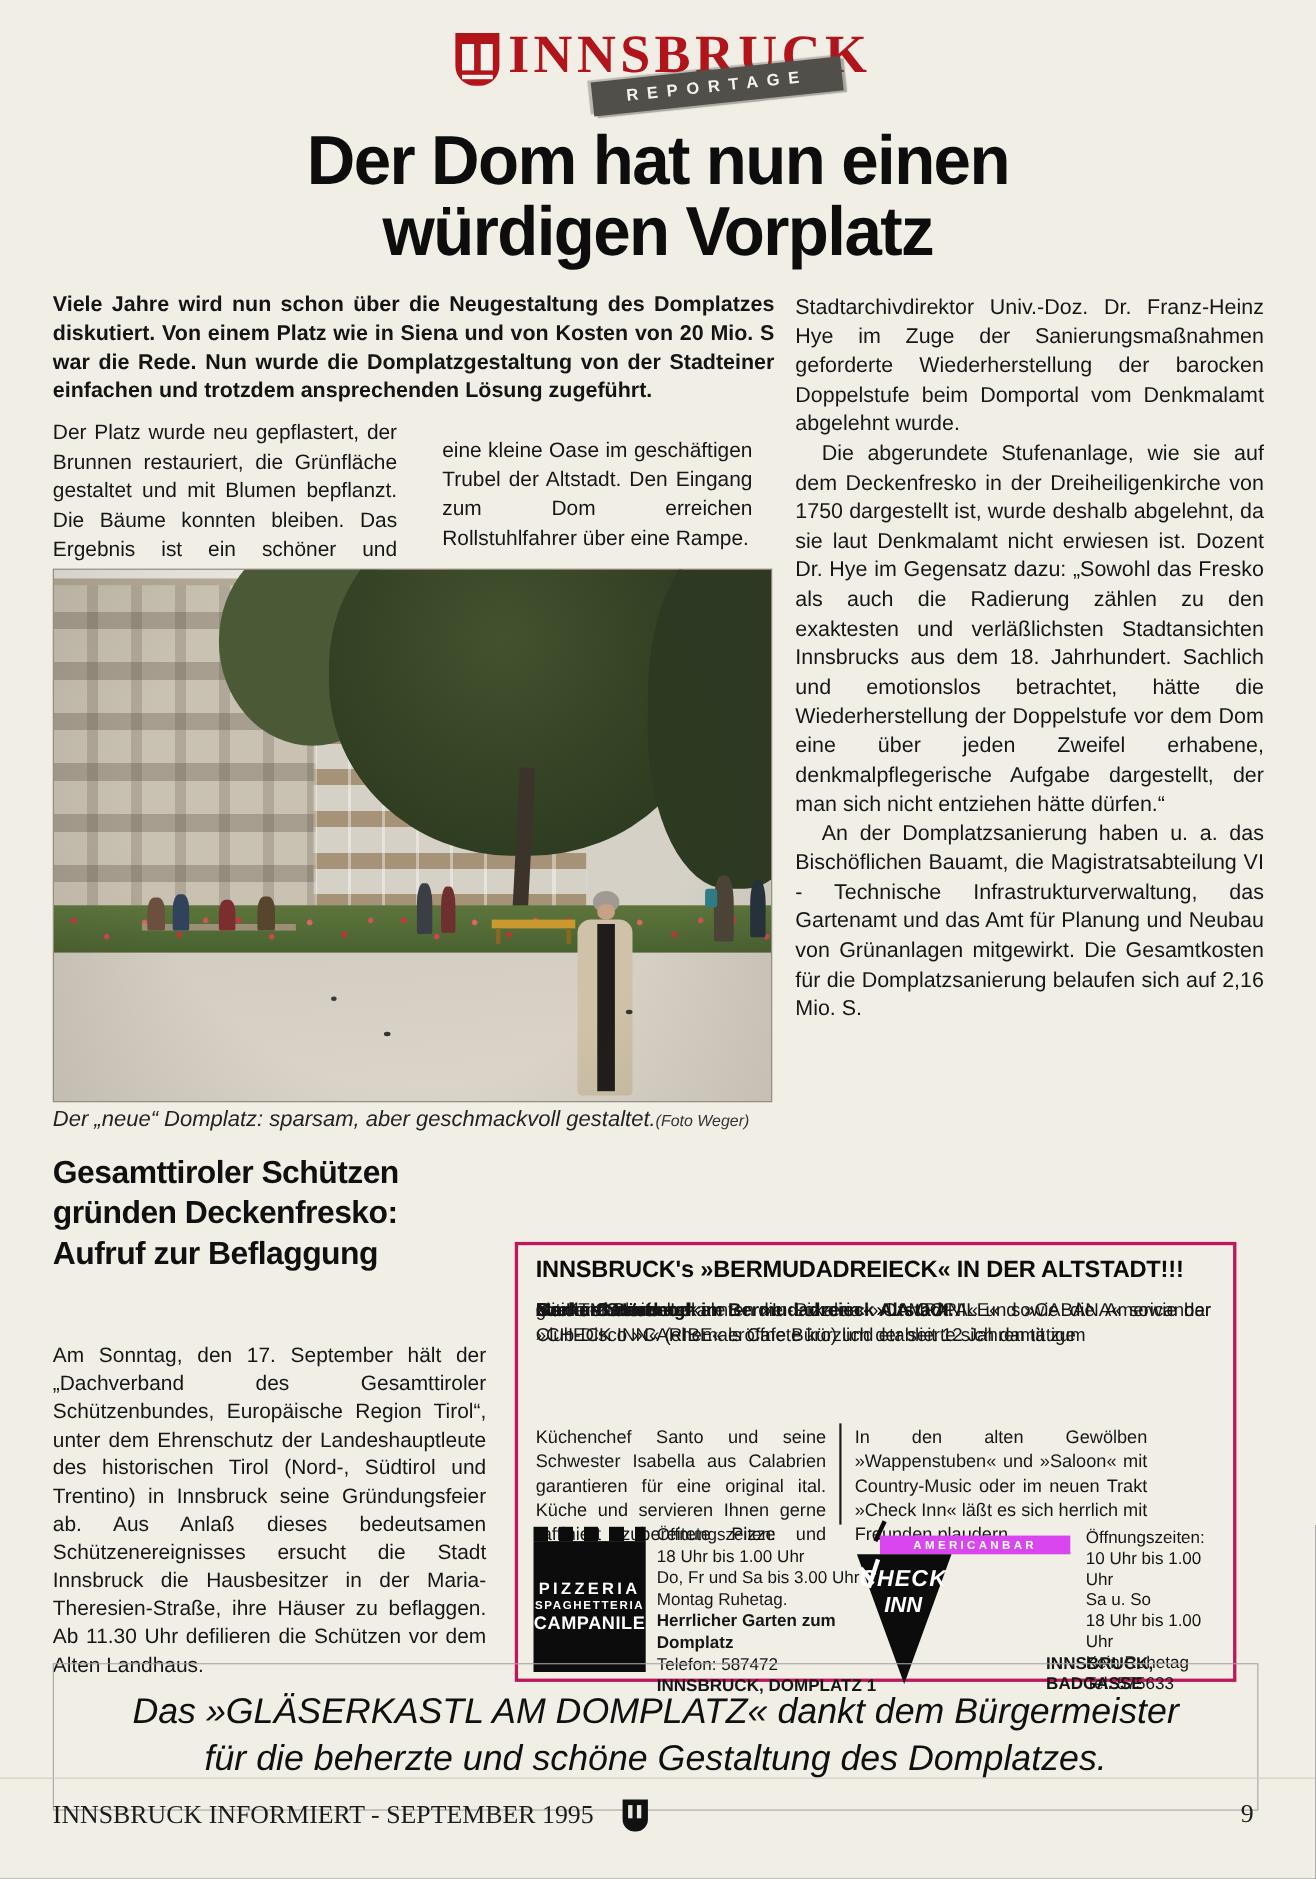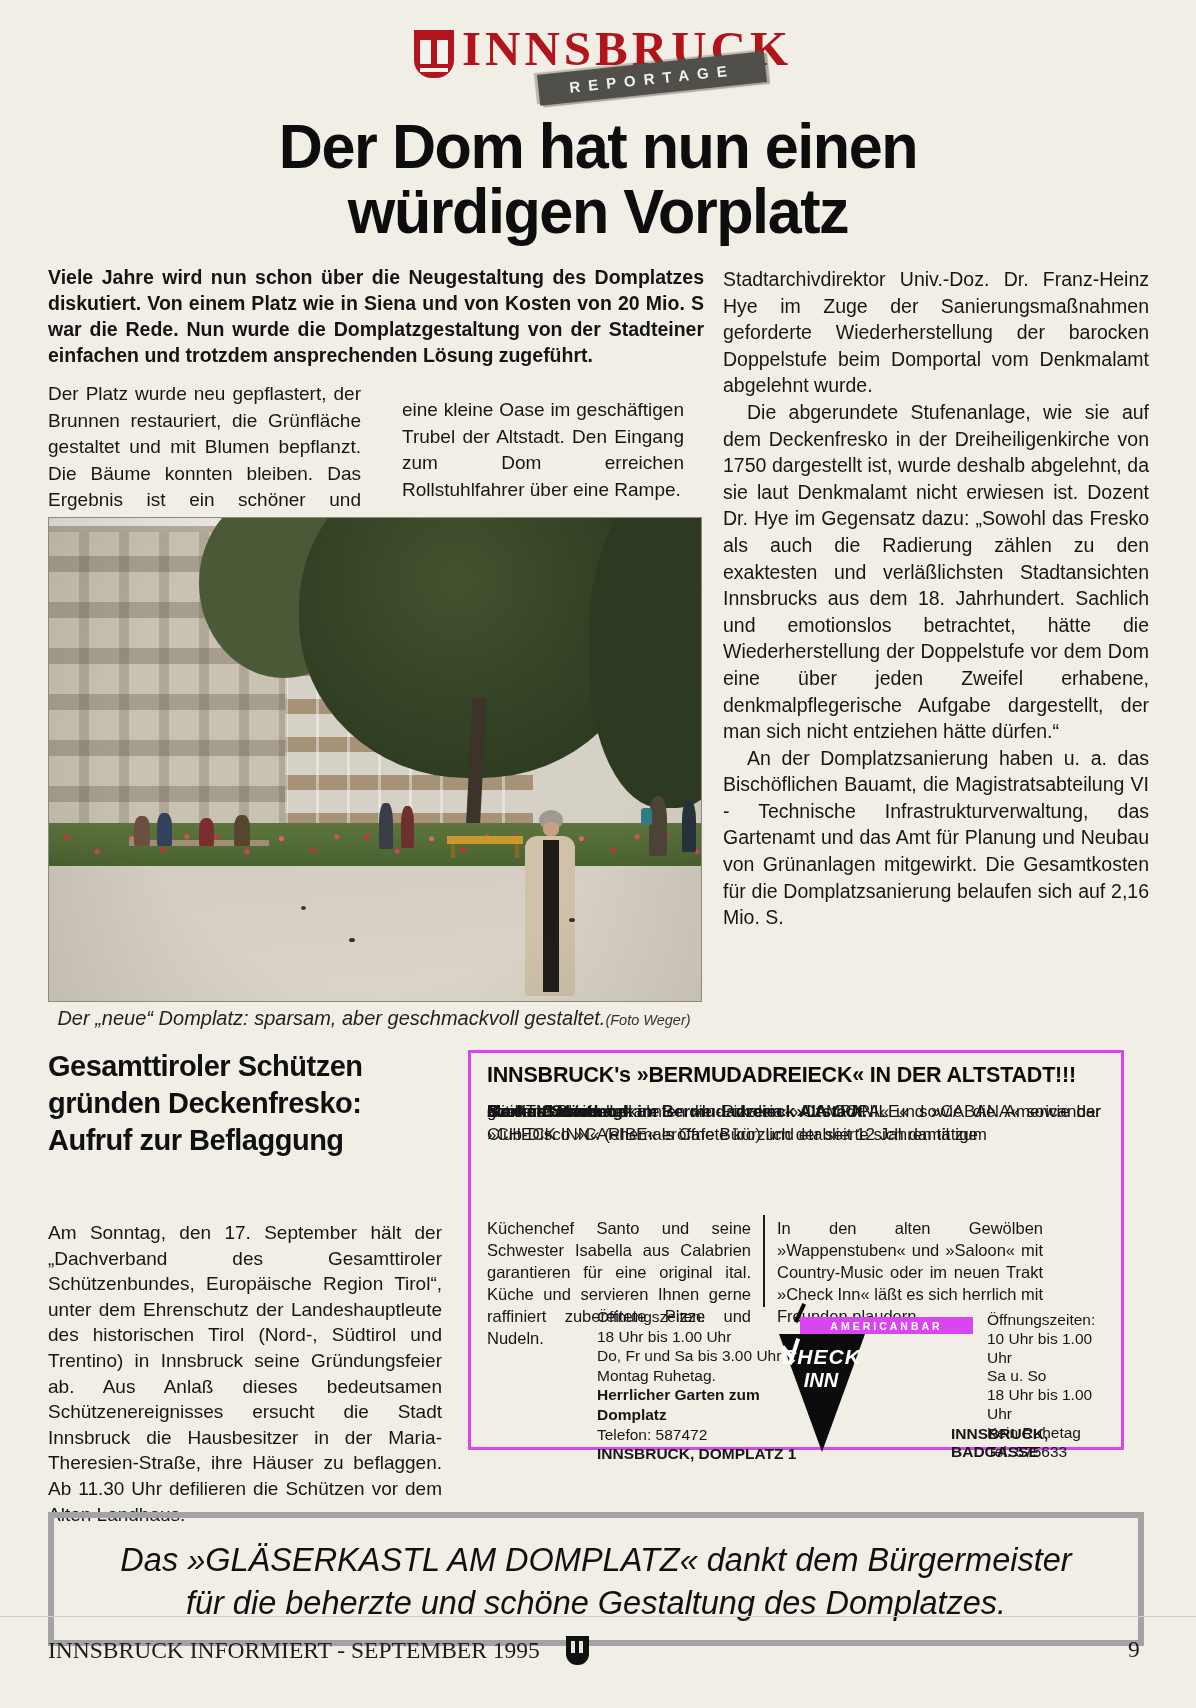--- a/index.html
+++ b/index.html
@@ -87,30 +87,30 @@
   .w-hair{left:490px;top:292px;width:24px;height:20px;background:#a09a92;border-radius:50%;}
   .w-face{left:494px;top:304px;width:16px;height:14px;background:#c8a083;border-radius:45%;}
   .w-coat{left:476px;top:318px;width:50px;height:160px;background:#cfc2a9;border-radius:12px 12px 4px 4px;}
   .w-dress{left:494px;top:322px;width:16px;height:152px;background:#1f1c1a;}
   .pg1{left:300px;top:420px;width:6px;height:4px;background:#333;border-radius:50%;}
   .pg2{left:520px;top:400px;width:6px;height:4px;background:#333;border-radius:50%;}
   .pg3{left:252px;top:388px;width:5px;height:4px;background:#3a3a3a;border-radius:50%;}
   .ph-vig{left:0;top:0;width:652px;height:483px;
     background:radial-gradient(circle at 50% 45%,rgba(0,0,0,0) 60%,rgba(60,50,40,.14));}
 
-  .cap-row{left:48px;top:1007px;width:652px;display:flex;justify-content:center;align-items:baseline;}
+  .cap-row{left:48px;top:1007px;width:652px;display:flex;justify-content:flex-start;align-items:baseline;}
   .cap{font-style:italic;font-size:20px;color:#222;}
   .credit{font-style:italic;font-size:14.5px;color:#333;}
 
   
   .sch-head{left:48px;top:1048px;font-size:29px;font-weight:800;line-height:37px;letter-spacing:-.5px;color:#101010;}
   .sch-body{left:48px;top:1220px;width:394px;font-size:19px;line-height:25.6px;text-align:justify;}
 
   
-  .ad{left:468px;top:1050px;width:650px;height:394px;border:3px solid #d946ef;}
+  .ad{left:468px;top:1129px;width:650px;height:394px;border:3px solid #be185d;}
   .ad *{position:absolute;}
   .ad-title{left:16px;top:10px;width:620px;font-size:21.5px;font-weight:800;letter-spacing:-.2px;color:#0c0c0c;}
   .ad-intro{left:16px;top:48px;width:614px;font-size:17px;line-height:22.6px;text-align:justify;}
   .ad-intro b{font-weight:800;}
   .ad-coll{left:16px;top:164px;width:264px;font-size:16.5px;line-height:22px;text-align:justify;}
   .ad-div{left:292px;top:162px;width:2px;height:92px;background:#1a1a1a;}
   .ad-colr{left:306px;top:164px;width:266px;font-size:16.5px;line-height:22px;text-align:justify;}
   .cmp-logo{left:14px;top:256px;width:102px;height:132px;}
   .cmp-teeth{left:0;top:0;width:102px;height:13px;
     background:repeating-linear-gradient(90deg,#0c0c0c 0 13px,transparent 13px 23px);}
@@ -132,21 +132,21 @@
   .ci-v2{left:321px;top:285px;width:4px;height:27px;background:#fff;transform:rotate(18deg);}
   .ci-t1{left:300px;top:292px;width:100px;text-align:center;color:#fff;font-style:italic;
     font-weight:700;font-size:21px;letter-spacing:1px;}
   .ci-t2{left:306px;top:316px;width:88px;text-align:center;color:#fff;font-style:italic;
     font-weight:800;font-size:20px;}
   .ci-info{left:516px;top:258px;width:132px;font-size:15.5px;line-height:18.8px;}
   .ci-info div{position:static;}
   .ci-addr{left:480px;top:372px;width:168px;font-size:15.5px;font-weight:bold;}
 
   
-  .banner{left:48px;top:1512px;width:1096px;height:134px;border:6px solid #a3a3a3;
+  .banner{left:48px;top:1512px;width:1096px;height:134px;border:1px solid #a3a3a3;
     text-align:center;font-style:italic;font-size:32.5px;line-height:43px;color:#101010;
     padding-top:21px;box-sizing:border-box;}
 
   
   .f-rule{left:0;top:1616px;width:1196px;height:1px;background:#cfccc2;}
   .footer{left:48px;top:1636px;display:flex;align-items:center;gap:26px;
     font-family:"Liberation Serif",serif;font-size:23.5px;color:#1c1c1c;}
   .f-shield{position:relative;width:23px;height:29px;background:#111;border-radius:0 0 11px 11px;flex:0 0 auto;}
   .f-shield i{position:absolute;top:5px;width:4px;height:12px;background:#e9e6dd;}
   .f-shield .s1{left:5px;} .f-shield .s2{left:13px;}
@@ -236,20 +236,28 @@
         <b>Gerhard Hörtnagl</b>
         <span> mit KTM-Chef </span>
         <b>Markus Stauder</b>
         <span> gleich 2 neue Lokale – die Pizzeria »CAMPANILE« sowie die Americanbar »CHECK INN« (ehemals Cafe Büro) und etablierte sich damit zum </span>
         <b>Szene-Gastronom im Bermudadreieck Altstadt.</b>
     </div>
     <div class="ad-coll">Küchenchef Santo und seine Schwester Isabella aus Calabrien garantieren für eine original ital. Küche und servieren Ihnen gerne raffiniert zubereitete Pizze und Nudeln.</div>
     <div class="ad-div"></div>
     <div class="ad-colr">In den alten Gewölben »Wappenstuben« und »Saloon« mit Country-Music oder im neuen Trakt »Check Inn« läßt es sich herrlich mit Freunden plaudern.</div>
 
+    <div class="cmp-logo">
+      <div class="cmp-teeth"></div>
+      <div class="cmp-body">
+        <span class="cmp-l1">PIZZERIA</span>
+        <span class="cmp-l2">SPAGHETTERIA</span>
+        <span class="cmp-l3">CAMPANILE</span>
+      </div>
+    </div>
     <div class="cmp-info">
       <div>Öffnungszeiten:</div>
       <div>18 Uhr bis 1.00 Uhr</div>
       <div>Do, Fr und Sa bis 3.00 Uhr</div>
       <div>Montag Ruhetag.</div>
       <div class="bold">Herrlicher Garten zum Domplatz</div>
       <div>Telefon: 587472</div>
       <div class="bold">INNSBRUCK, DOMPLATZ 1</div>
     </div>
 

